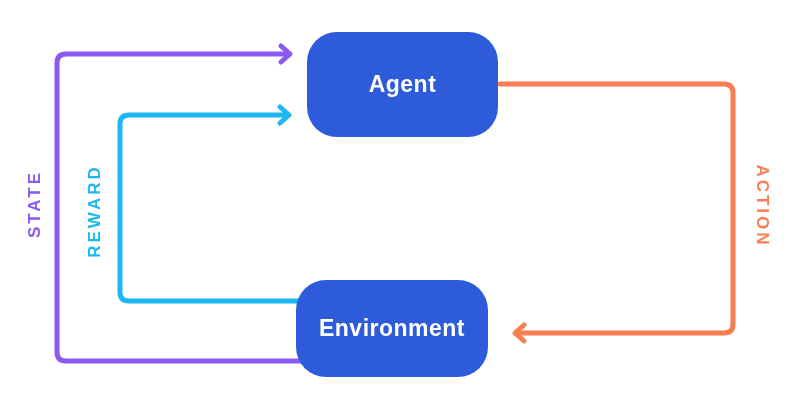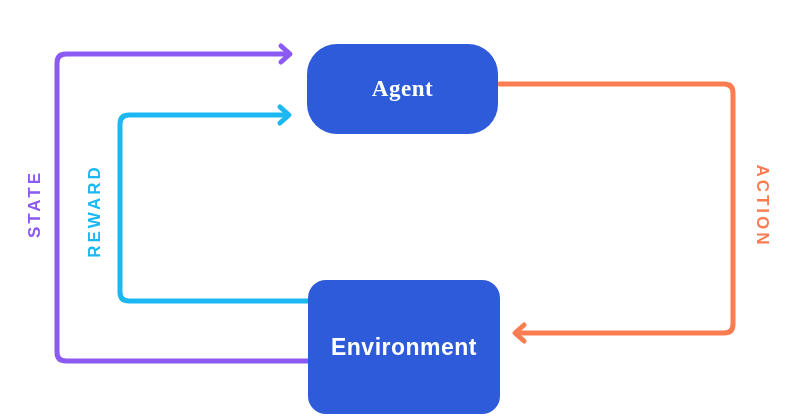--- a/index.html
+++ b/index.html
@@ -20,22 +20,22 @@
     position: absolute;
     display: flex;
     align-items: center;
     justify-content: center;
     border-radius: 30px;
     color: #ffffff;
     font-weight: bold;
     font-size: 23px;
     letter-spacing: 0.5px;
   }
-  .node-agent { left: 307px; top: 44px; width: 191px; height: 90px; font-family: Liberation Serif, serif; }
-  .node-environment { left: 308px; top: 280px; width: 192px; height: 134px; border-radius: 18px; }
+  .node-agent { left: 307px; top: 32px; width: 191px; height: 105px; }
+  .node-environment { left: 296px; top: 280px; width: 192px; height: 97px; }
   .edge-label {
     position: absolute;
     font-weight: bold;
     font-size: 17px;
     letter-spacing: 3px;
     white-space: nowrap;
   }
   .label-state  { left: 35px;  top: 204px; transform: translate(-50%, -50%) rotate(-90deg); }
   .label-reward { left: 95px;  top: 211px; transform: translate(-50%, -50%) rotate(-90deg); }
   .label-action { left: 762px; top: 206px; transform: translate(-50%, -50%) rotate(90deg); }

